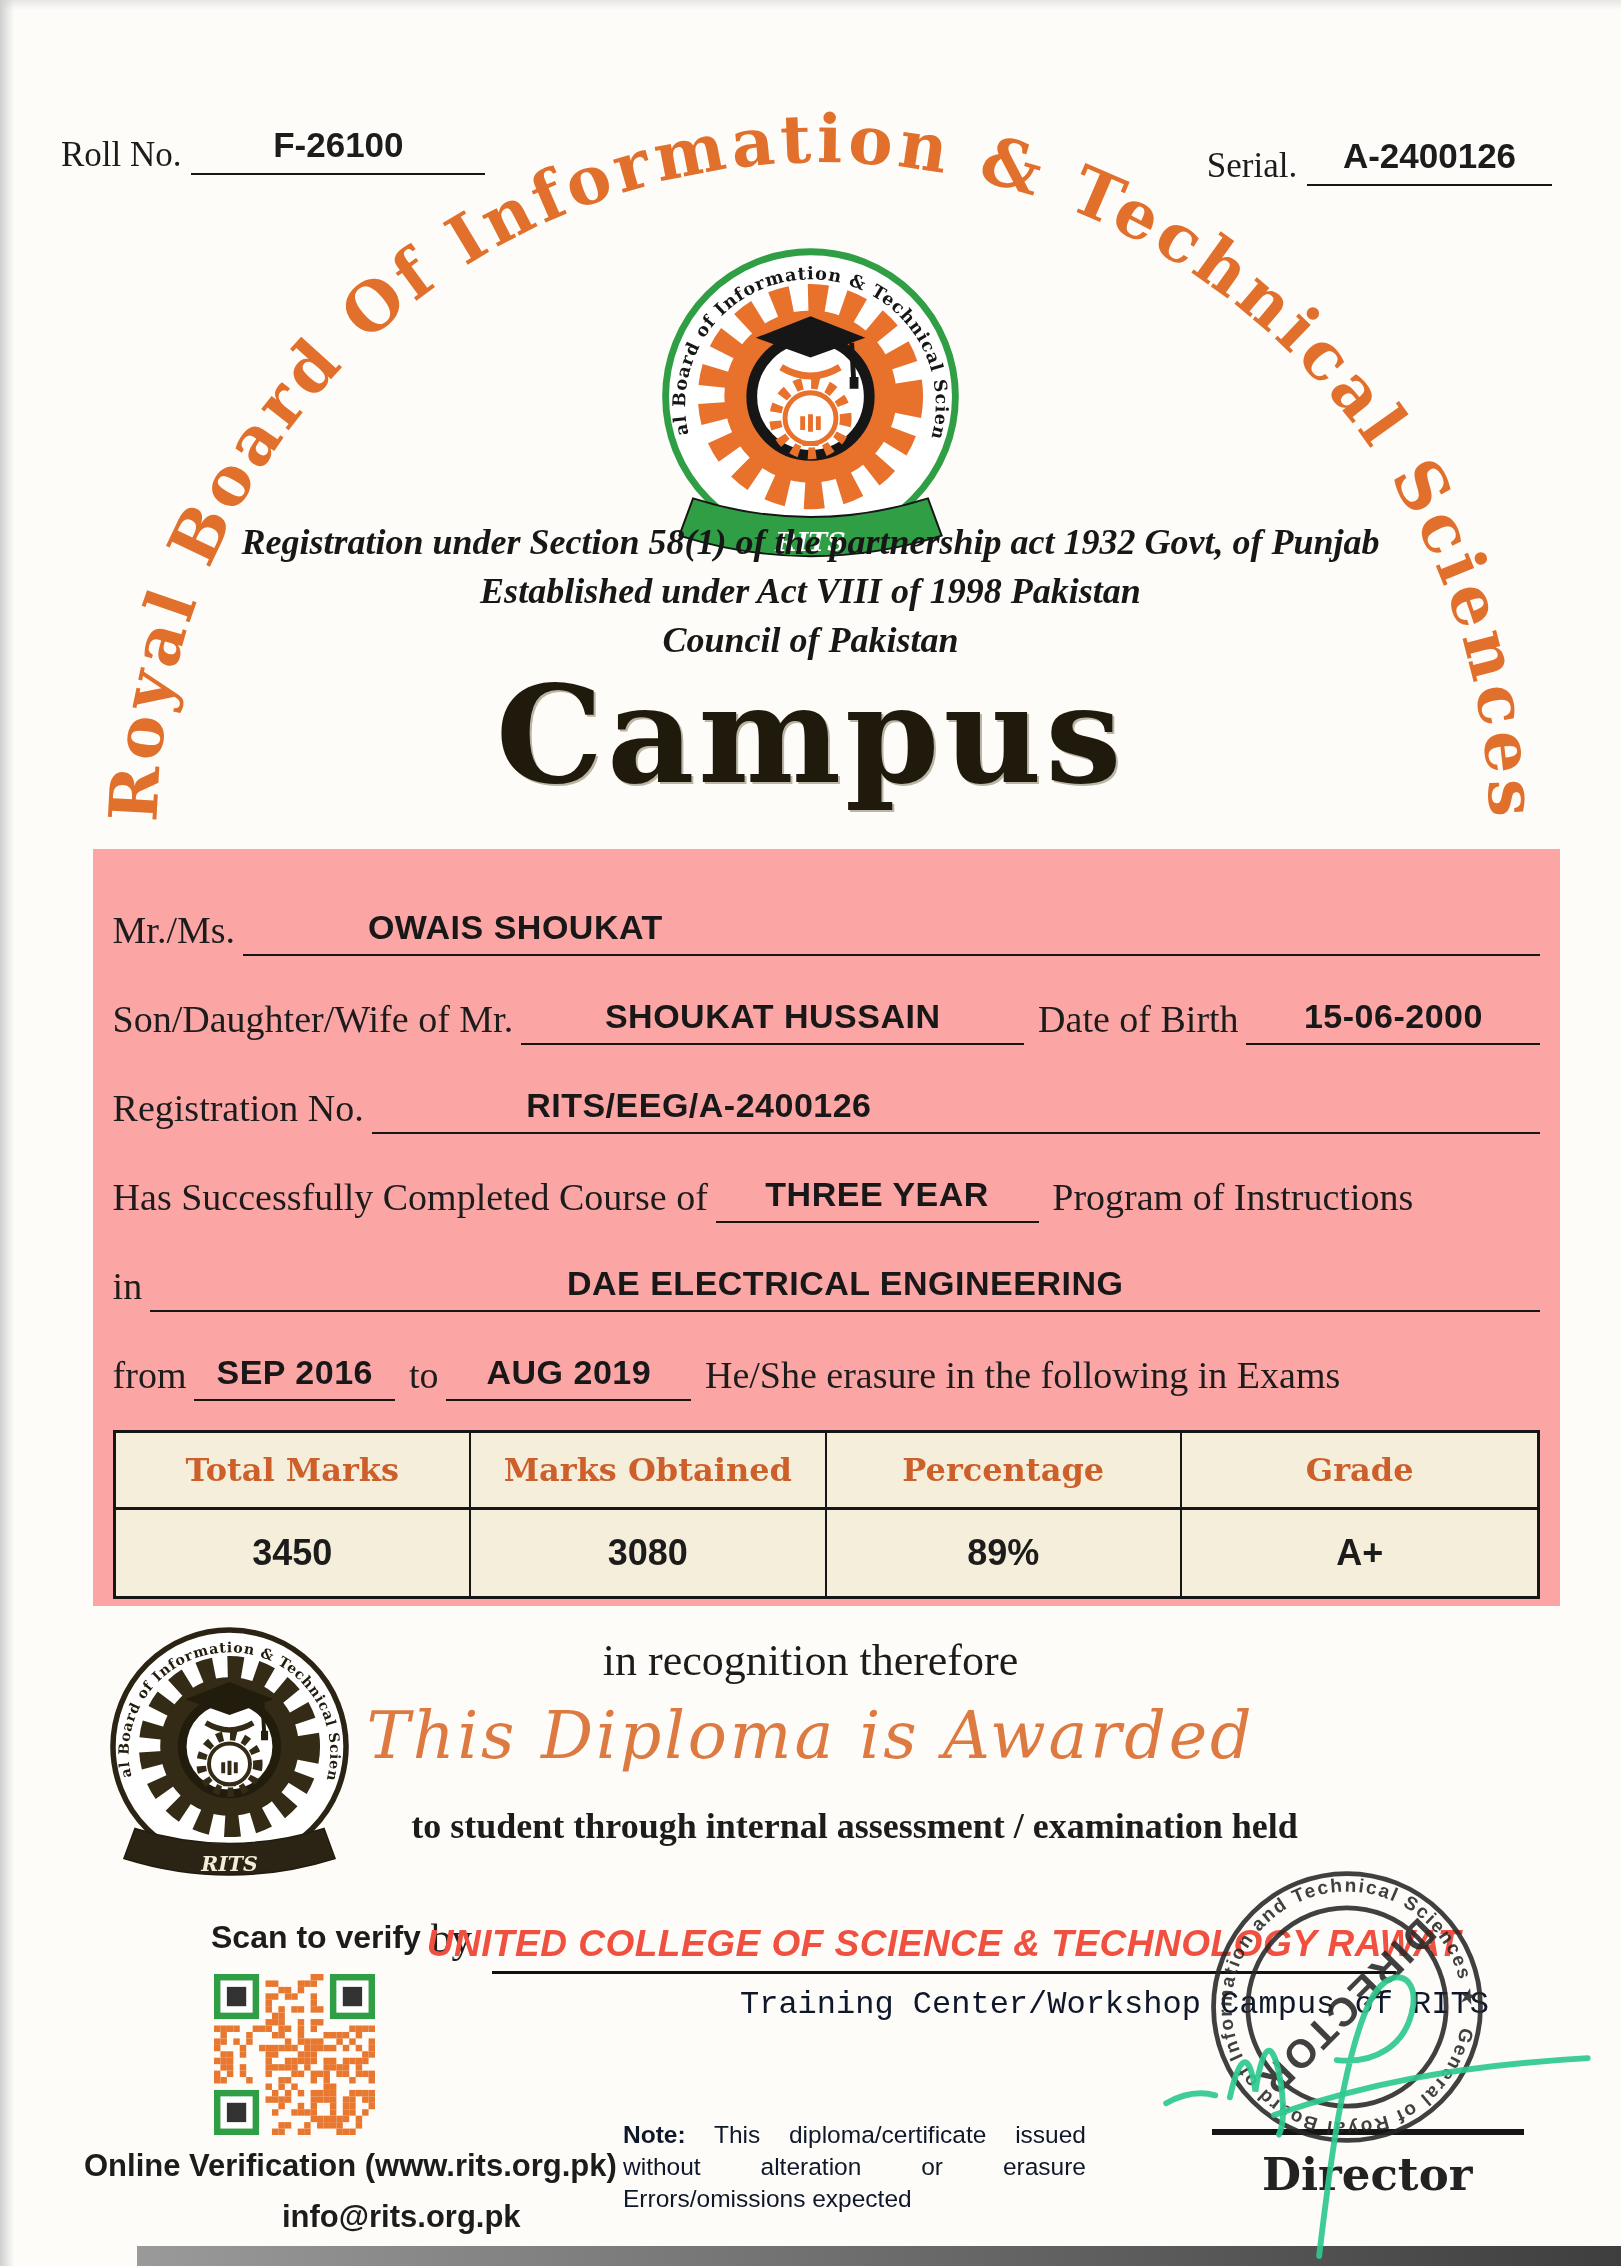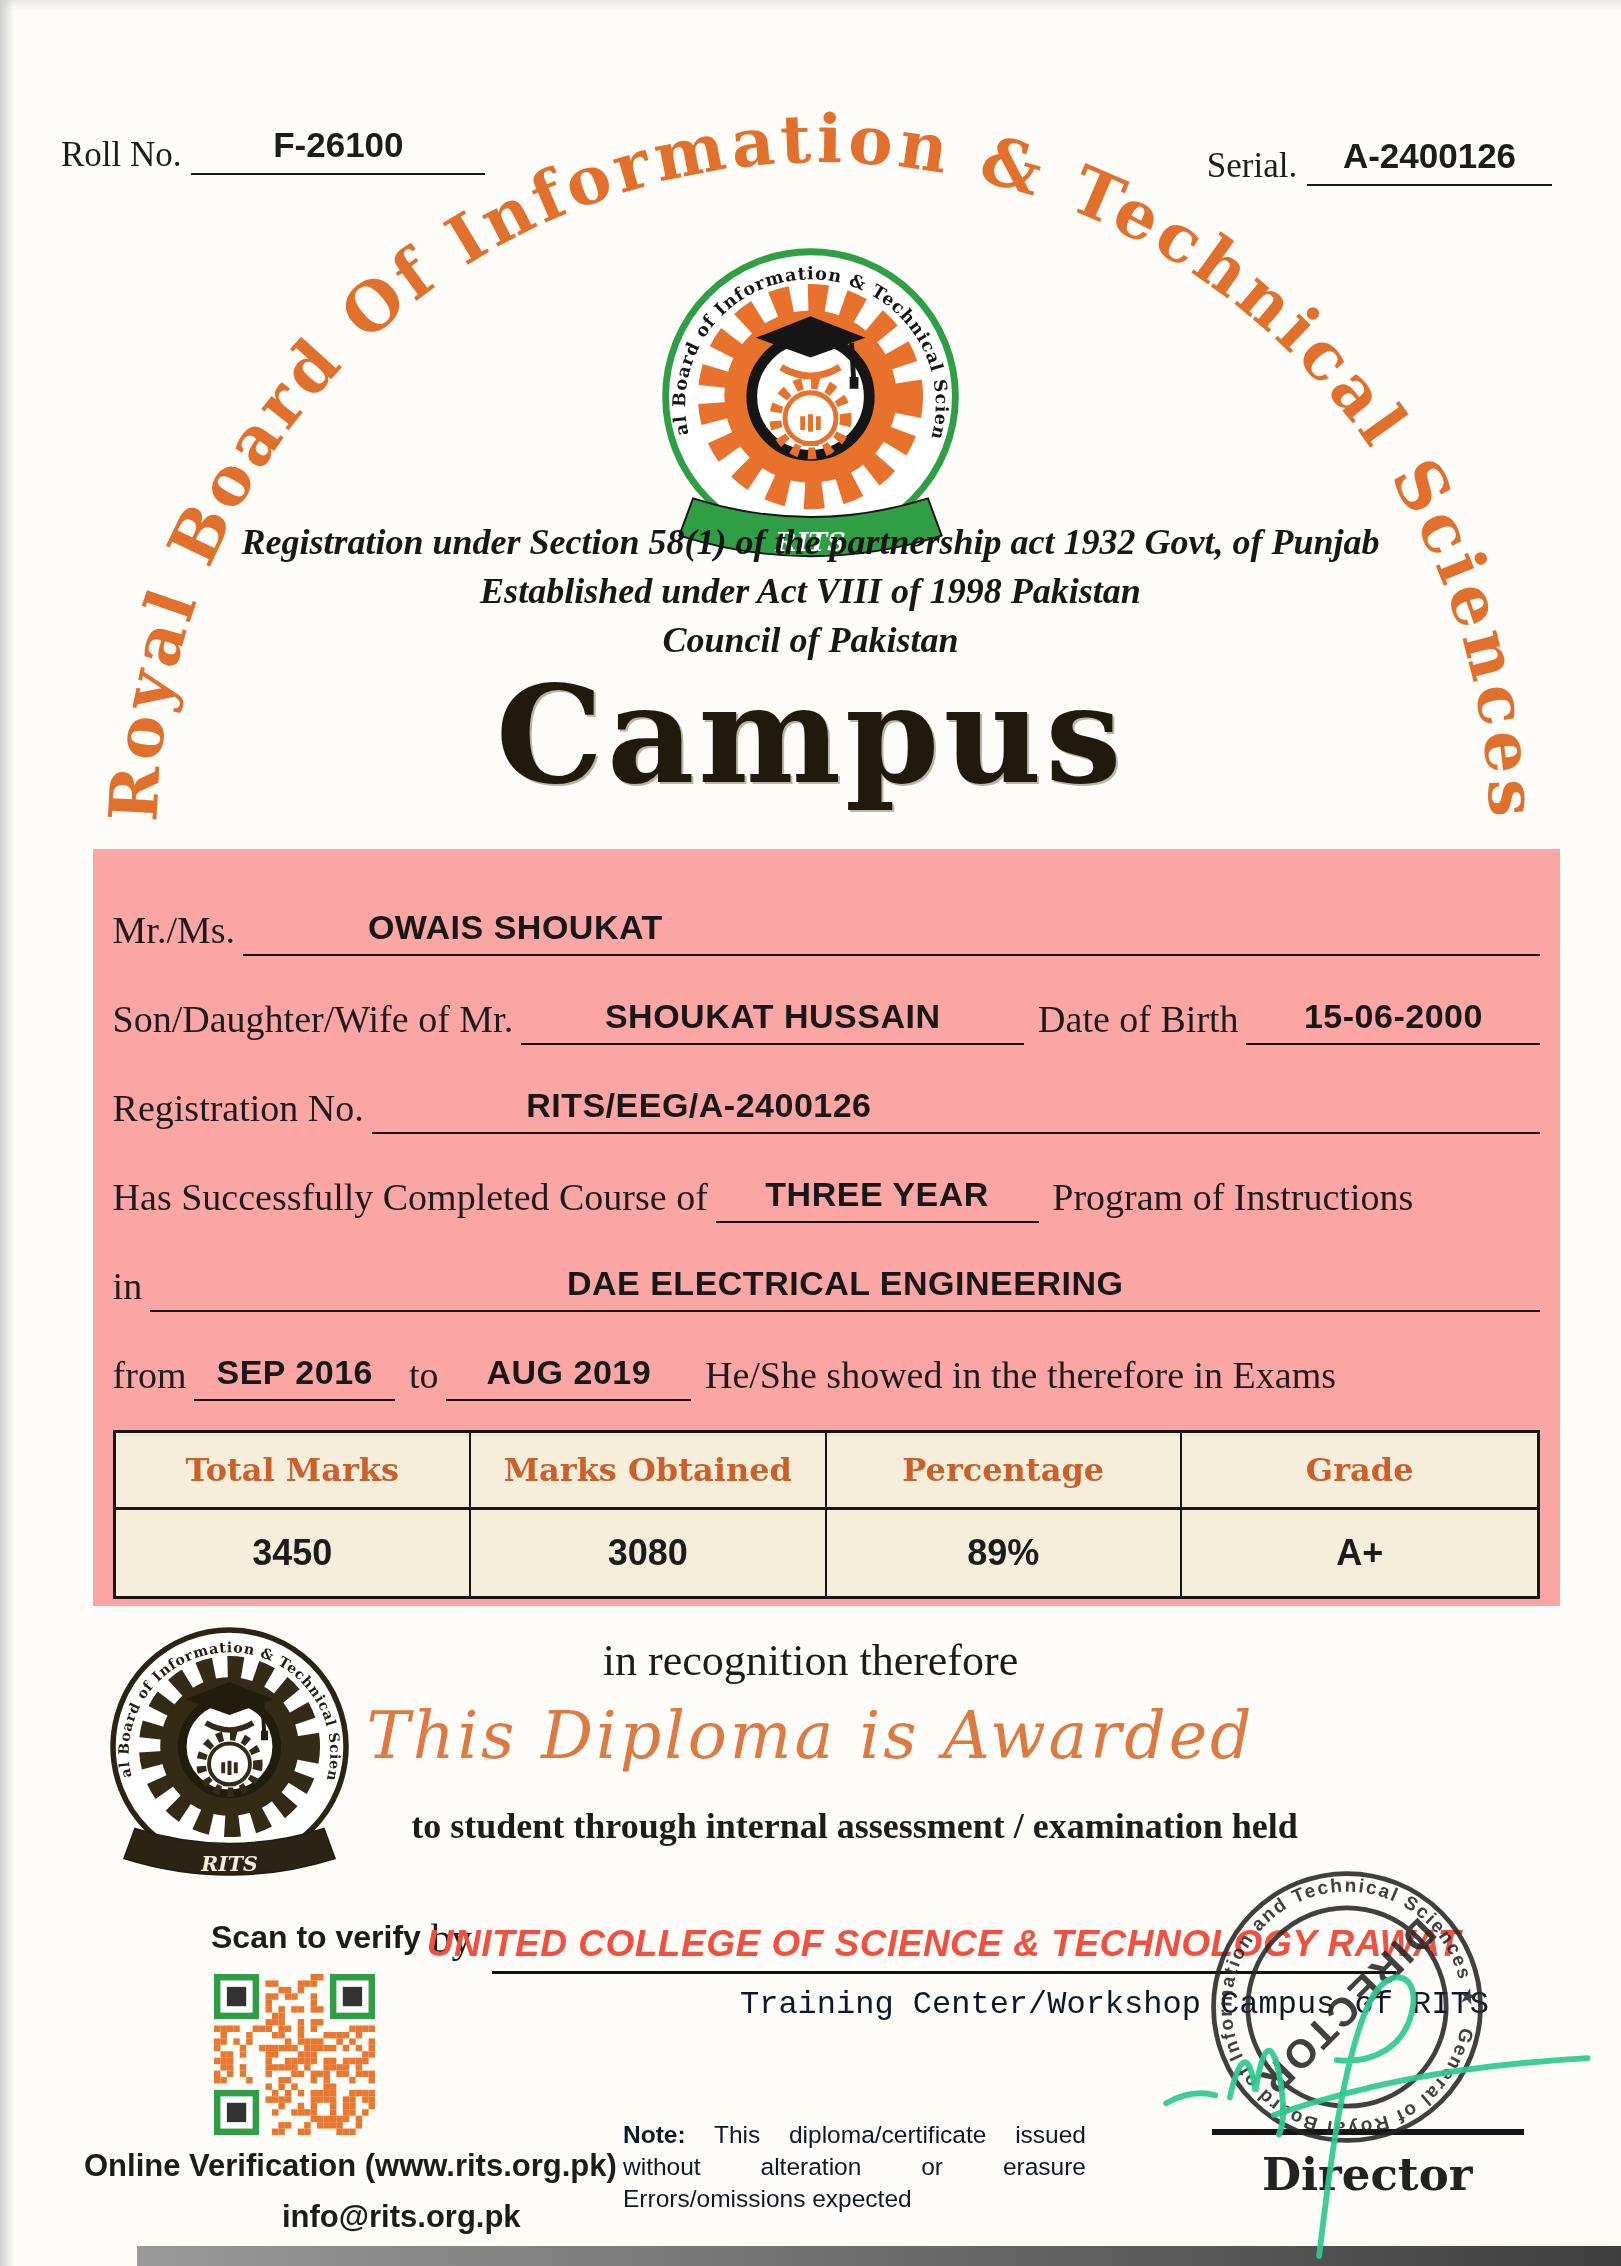--- a/index.html
+++ b/index.html
@@ -199,21 +199,21 @@
     </div>
     <div class="row">
       <span class="lbl">from</span>
       <span class="blank w210">
         <span class="val">SEP 2016</span>
       </span>
       <span class="lbl mid">to</span>
       <span class="blank w250">
         <span class="val">AUG 2019</span>
       </span>
-      <span class="lbl mid">He/She showed in the therefore in Exams</span>
+      <span class="lbl mid">He/She erasure in the following in Exams</span>
     </div>
 
     <div class="marks-table">
       <div class="mt-h">Total Marks</div>
       <div class="mt-h">Marks Obtained</div>
       <div class="mt-h">Percentage</div>
       <div class="mt-h">Grade</div>
       <div class="mt-v">3450</div>
       <div class="mt-v">3080</div>
       <div class="mt-v">89%</div>

